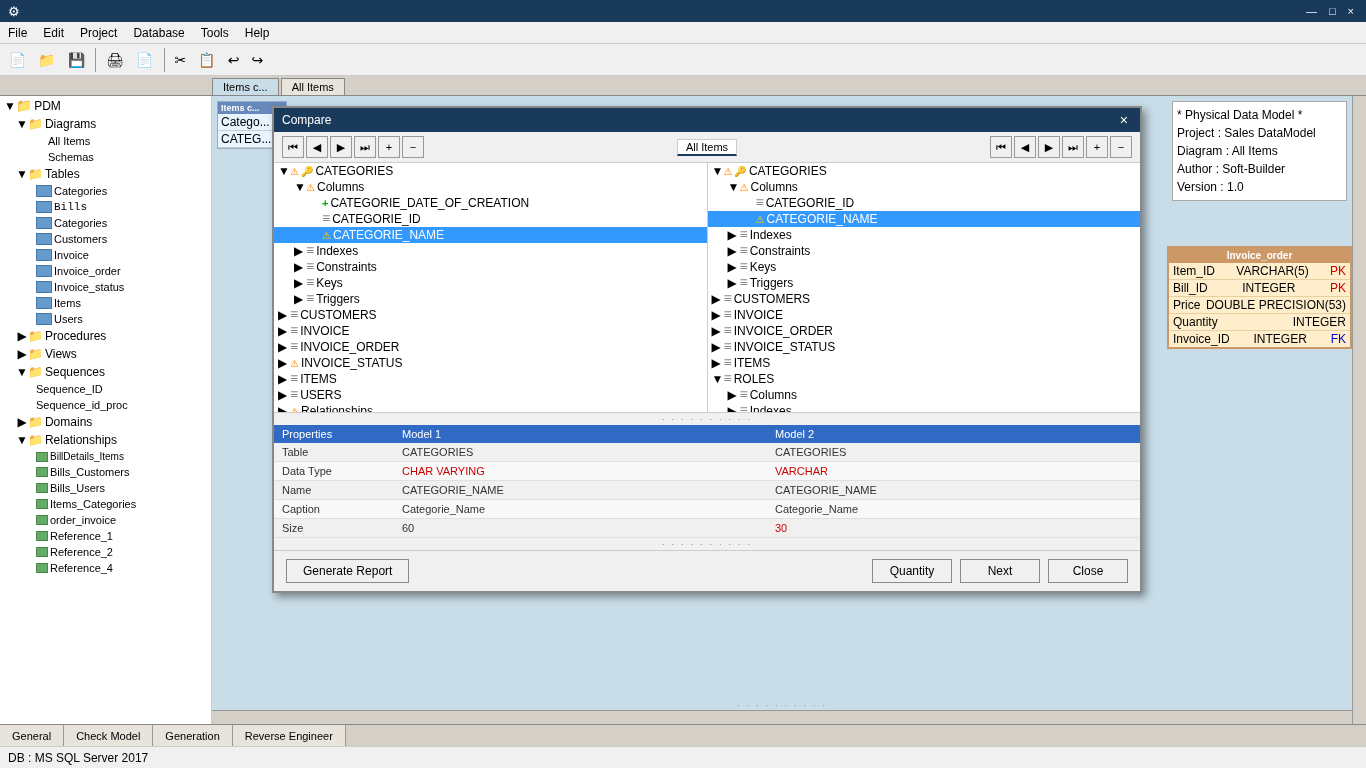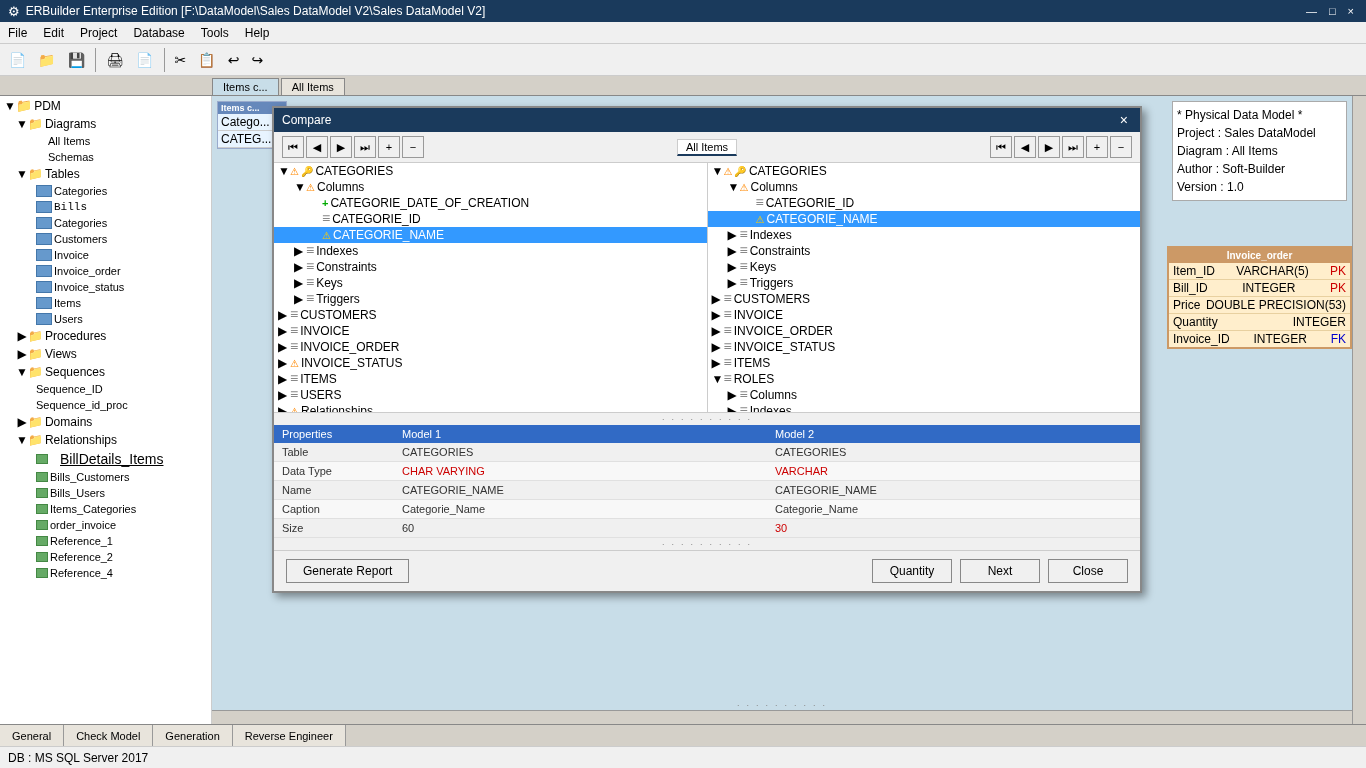--- a/index.html
+++ b/index.html
@@ -35,21 +35,20 @@
     .val-red { color: #cc0000; }
     .val-normal { color: #333; }
     .footer-btn { background: #f0f0f0; border: 1px solid #888; padding: 4px 16px; cursor: pointer; font-size: 12px; min-width: 80px; }
   </style>
 </head>
 <body>
 
 <div class="title-bar">
   <div style="display:flex;align-items:center;gap:6px;">
     <span style="font-size:13px;">⚙</span>
-    <span>ERBuilder Enterprise Edition [F:\DataModel\Sales DataModel V2\Sales DataModel V2]</span>
   </div>
   <div class="title-bar-controls">
     <button class="title-btn">—</button>
     <button class="title-btn">□</button>
     <button class="title-btn">×</button>
   </div>
 </div>
 
 <div class="menu-bar">
   <span class="menu-item">File</span>
@@ -174,21 +173,21 @@
       <span style="margin-left:2px;">Domains</span>
     </div>
 
     <div class="tree-item" style="padding:2px 4px; padding-left:16px;">
       <span class="expand-icon">▼</span>
       <span class="folder-icon" style="font-size:12px;">📁</span>
       <span style="margin-left:2px;">Relationships</span>
     </div>
     <div class="tree-item" style="padding:2px 4px; padding-left:36px;">
       <span style="width:12px;height:10px;background:#66aa66;display:inline-block;border:1px solid #448844;"></span>
-      <span style="margin-left:12px;font-size:14px;text-decoration:underline;">BillDetails_Items</span>
+      <span style="margin-left:2px;font-size:10px;">BillDetails_Items</span>
     </div>
     <div class="tree-item" style="padding:2px 4px; padding-left:36px;">
       <span style="width:12px;height:10px;background:#66aa66;display:inline-block;border:1px solid #448844;"></span>
       <span style="margin-left:2px;font-size:11px;">Bills_Customers</span>
     </div>
     <div class="tree-item" style="padding:2px 4px; padding-left:36px;">
       <span style="width:12px;height:10px;background:#66aa66;display:inline-block;border:1px solid #448844;"></span>
       <span style="margin-left:2px;font-size:11px;">Bills_Users</span>
     </div>
     <div class="tree-item" style="padding:2px 4px; padding-left:36px;">

